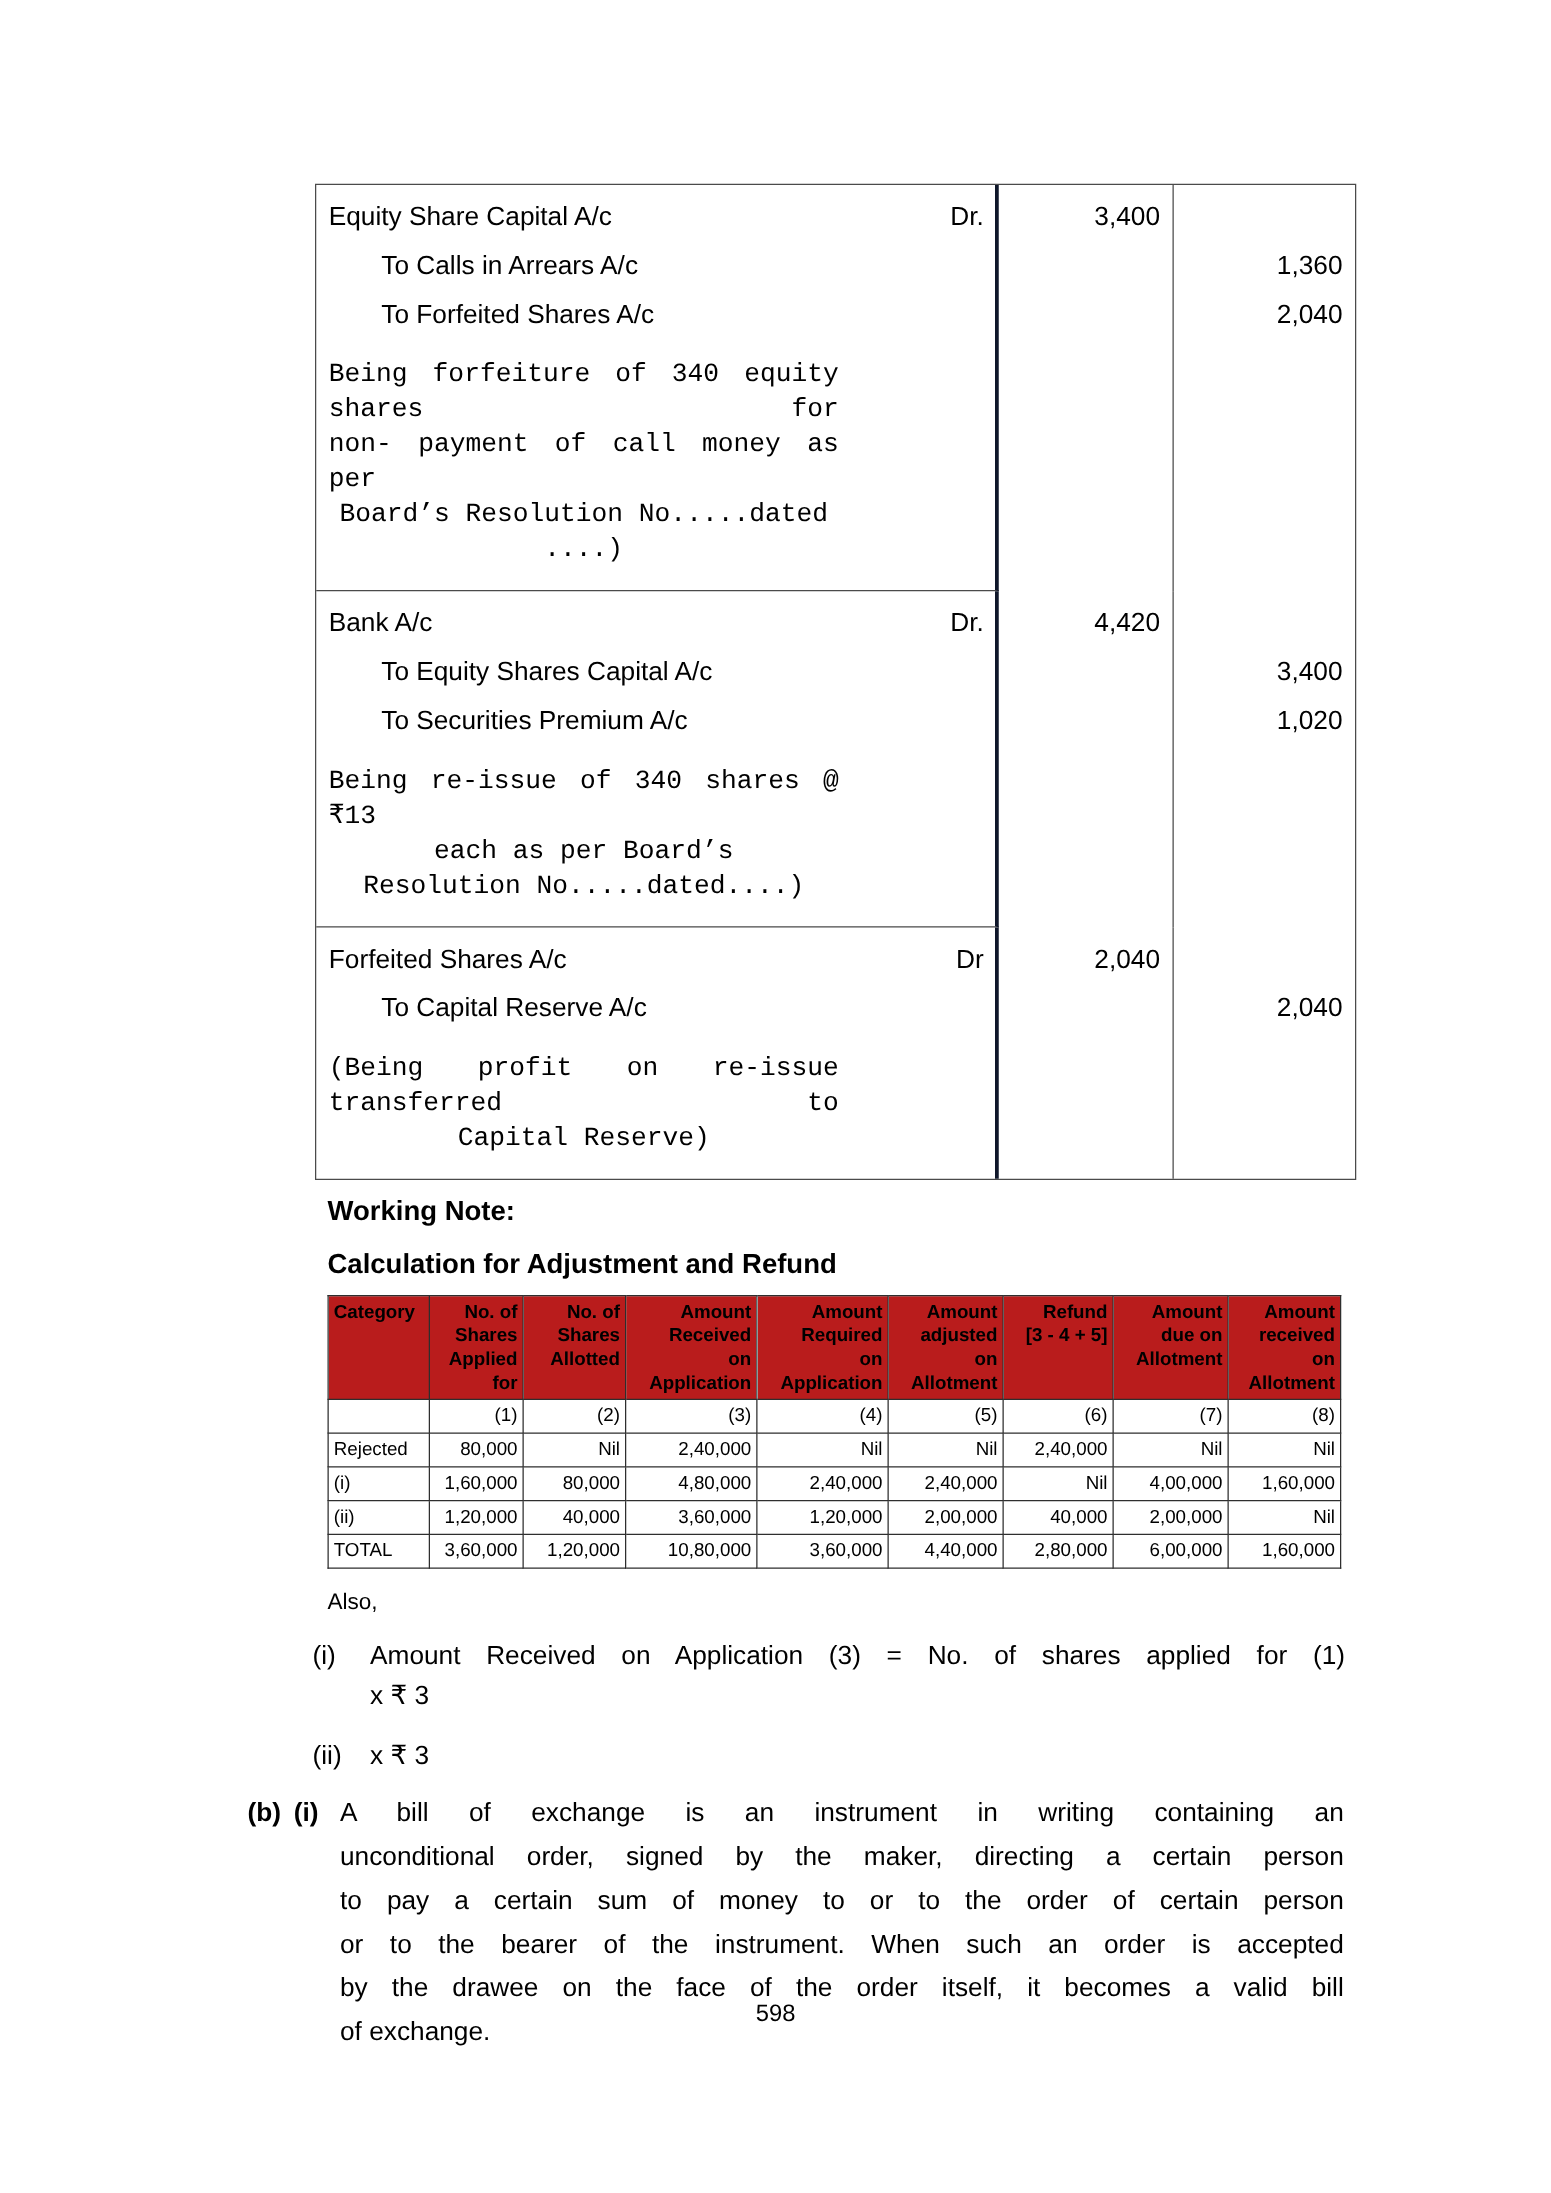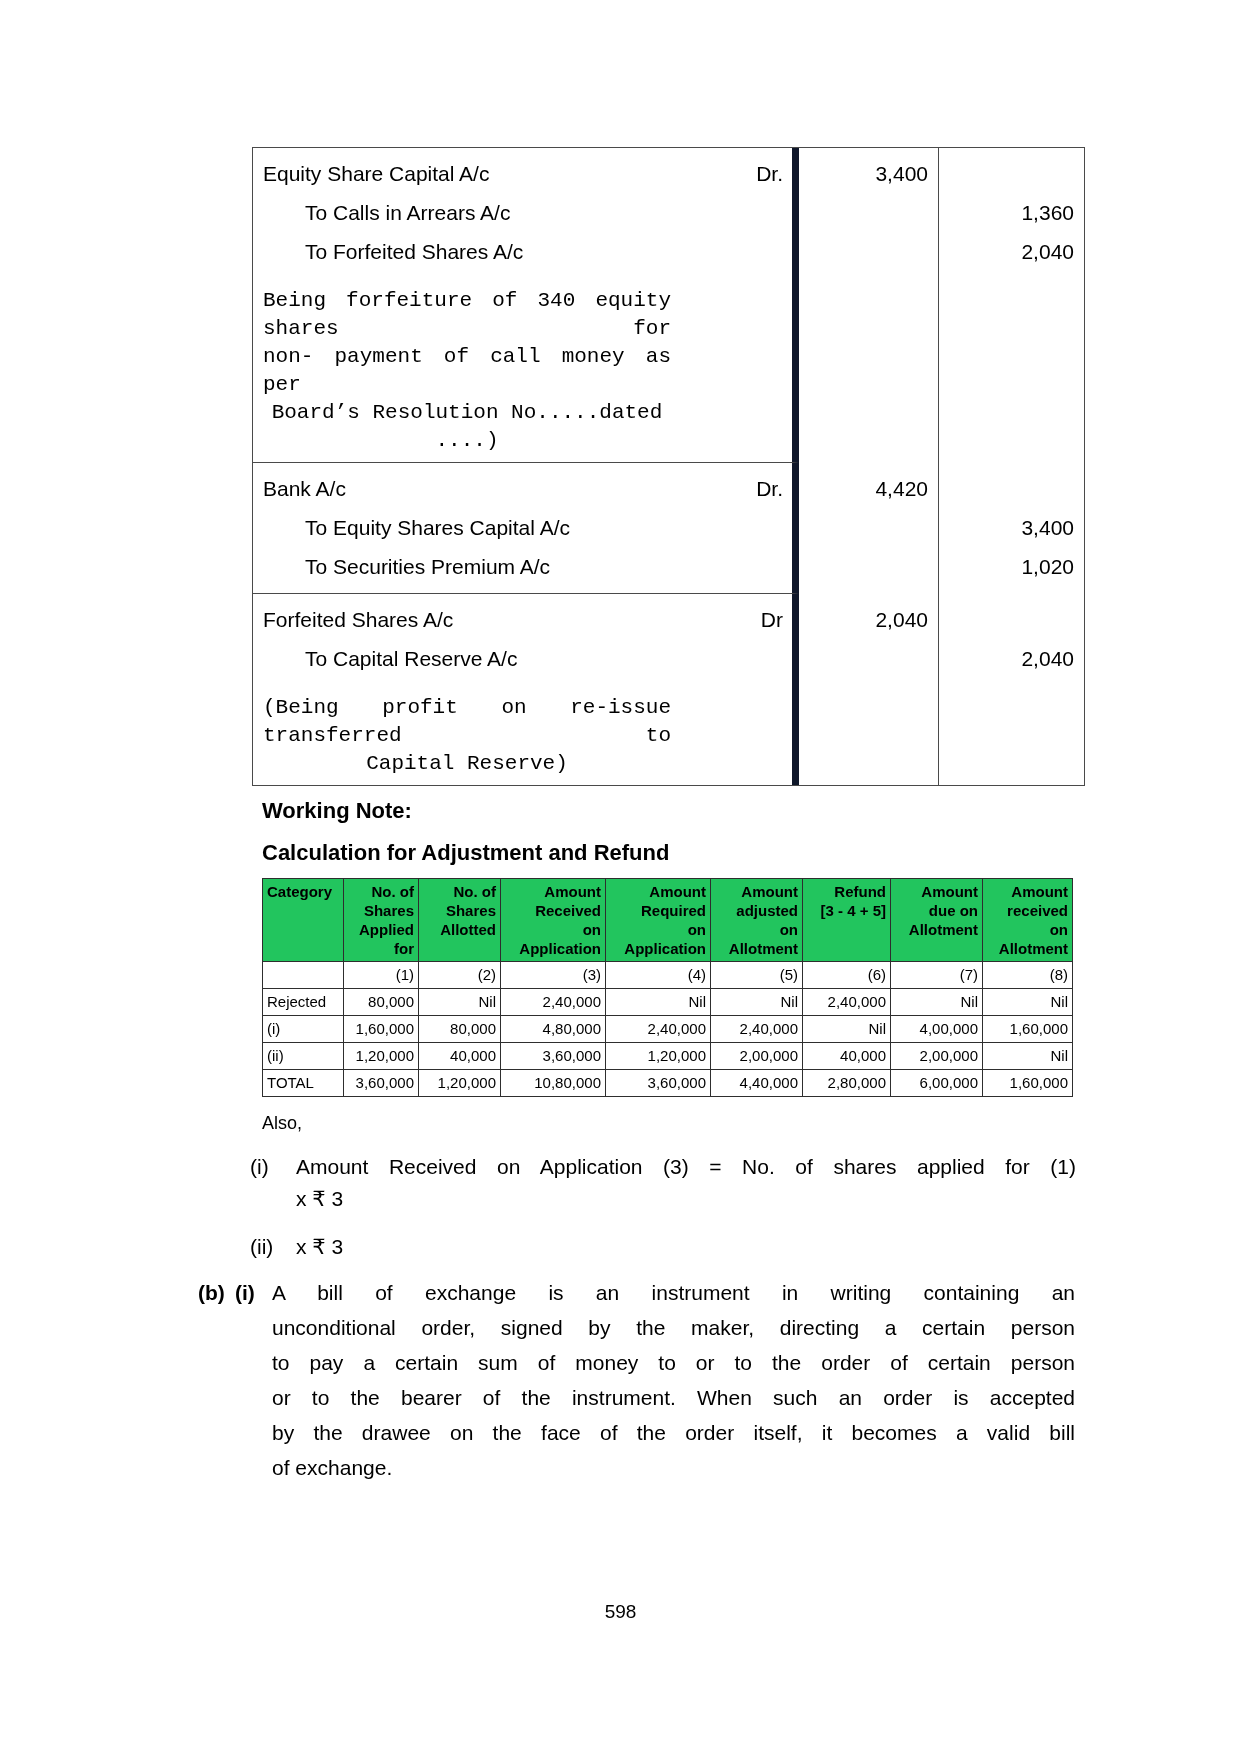--- a/index.html
+++ b/index.html
@@ -5,39 +5,39 @@
   html,body { margin:0; padding:0; }
   body {
     width:1241px; height:1754px; position:relative; overflow:hidden;
     background:#ffffff; color:#000;
     font-family:"Liberation Sans","DejaVu Sans",sans-serif;
   }
   
   .journal { margin:147px 0 0 252px; width:831px; border:1px solid #4a4a4a; }
   .j-entry { display:grid; grid-template-columns:546px 140px 145px; }
   .j-entry > div { box-sizing:border-box; }
-  .jp { border-right:7px solid #0f172a; padding:6px 9px 7px 10px; }
+  .jp { border-right:3px solid #0f172a; padding:6px 9px 17px 10px; }
   .j-entry:not(:last-child) .jp { border-bottom:1px solid #4a4a4a; }
   .jd { border-right:1px solid #4a4a4a; text-align:right; padding:6px 10px 0 0; }
   .jc { text-align:right; padding:6px 10px 0 0; }
   .jline { font-size:21px; line-height:39px; white-space:nowrap; }
   .jmain { display:flex; justify-content:space-between; }
   .jto { padding-left:42px; }
   .jnarr { margin-top:16px; width:408px;font-family:Liberation Mono, monospace; }
   .nline { font-size:21px; line-height:28px;text-align:center; }
   .stretch { text-align:justify; text-align-last:justify; }
   
   .h-bold { font-size:22px; font-weight:bold; line-height:26px; margin-left:262px; }
   #wn-heading { margin-top:12px; }
   #wn-subheading { margin-top:16px; }
   
   table.wn { border-collapse:collapse; table-layout:fixed; width:810px; margin:12px 0 0 262px; }
   table.wn th, table.wn td { border:1px solid #2e2e2e; padding:3px 4px; overflow:hidden; }
   table.wn thead th {
-    background:#22c55e; font-weight:bold; font-size:15px; line-height:19px;
+    background:#b91c1c; font-weight:bold; font-size:15px; line-height:19px;
     text-align:right; vertical-align:top;
   }
   table.wn thead th:first-child { text-align:left; }
   table.wn td { font-size:15px; line-height:20px; text-align:right; white-space:nowrap; }
   table.wn td:first-child { text-align:left; }
   
   .also { margin:14px 0 0 262px; font-size:18px; line-height:24px; }
   .note-item { display:flex; margin:16px 0 0 250px; }
   .note-label { width:46px; flex:none; font-size:21px; line-height:32px; }
   .note-text { width:780px; }
@@ -77,20 +77,25 @@
       </div>
     </div>
     <div class="j-entry">
       <div class="jp">
         <div class="jline jmain">
           <span>Bank A/c</span>
           <span>Dr.</span>
         </div>
         <div class="jline jto">To Equity Shares Capital A/c</div>
         <div class="jline jto">To Securities Premium A/c</div>
+        <div class="jnarr">
+          <div class="nline stretch">Being re-issue of 340 shares @ ₹13</div>
+          <div class="nline">each as per Board’s</div>
+          <div class="nline">Resolution No.....dated....)</div>
+        </div>
       </div>
       <div class="jd">
         <div class="jline">4,420</div>
       </div>
       <div class="jc">
         <div class="jline">&nbsp;</div>
         <div class="jline">3,400</div>
         <div class="jline">1,020</div>
       </div>
     </div>

